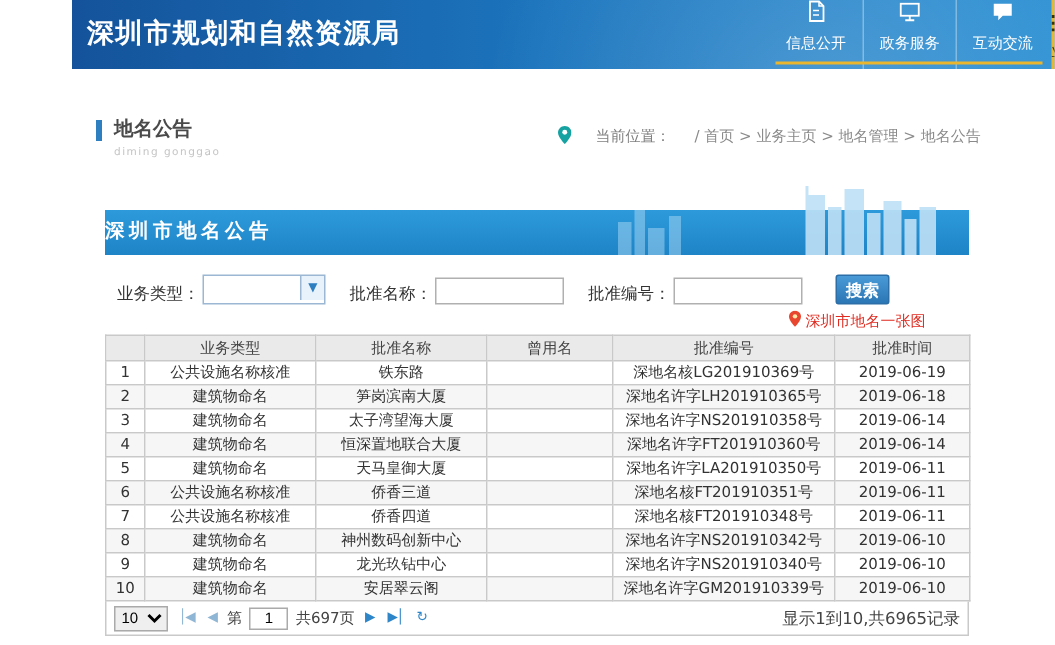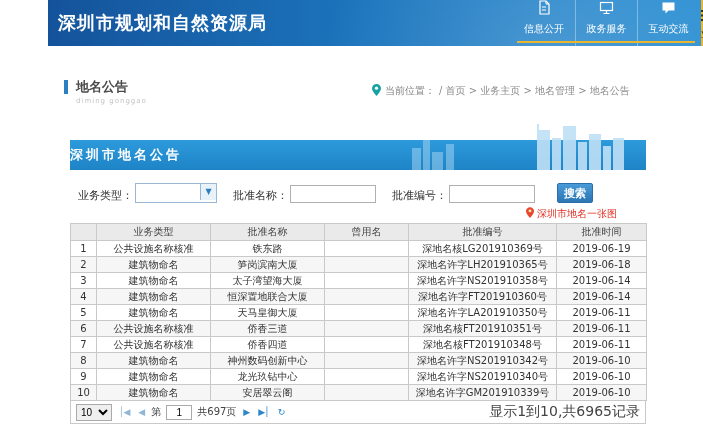--- a/index.html
+++ b/index.html
@@ -23,21 +23,21 @@
   .home-block{position:absolute;top:0;right:0;width:50px;height:46px;background:#eab62e;
     display:flex;flex-direction:column;align-items:flex-start;justify-content:center;cursor:pointer}
   .home-block .nav-label{color:#3e3100;margin-top:2px}
 
   
   .page-title-block{position:absolute;left:64px;top:80px}
   .page-title{font-size:13px;font-weight:bold;color:#4a4a4a;
     border-left:4px solid #2e7fc0;padding-left:8px;line-height:14px}
   .page-subtitle{margin-left:12px;margin-top:3px;font-size:7px;color:#c4c4c4;letter-spacing:1px}
   .breadcrumb{position:absolute;left:372px;top:84px;font-size:10px;color:#808080;
-    display:flex;align-items:flex-start;gap:4px;white-space:nowrap}
+    display:flex;align-items:flex-start;gap:16px;white-space:nowrap}
   .breadcrumb .path{color:#8a8a8a}
 
   
   .panel{position:absolute;left:70px;top:140px;width:576px}
   .banner{position:relative;height:30px;
     background:linear-gradient(180deg,#2d9adc,#1e84c6)}
   .banner-title{text-align:left;line-height:30px;font-size:13px;font-weight:bold;
     color:#fff;letter-spacing:3px;position:relative;z-index:2}
   .skyline{position:absolute;right:6px;top:-16px;z-index:1}
 
@@ -65,21 +65,21 @@
   td{color:#333;padding:1px 2px;line-height:13px}
   tbody tr:nth-child(even){background:#f6f6f6}
 
   .pager{width:576px;border:1px solid #c9c9c9;border-top:none;height:23px;
     display:flex;align-items:center;font-size:10px;color:#444;padding:0 5px;gap:5px}
   .psize{width:36px;height:17px;font-size:10px;border:1px solid #aaa}
   .pbtn{color:#2e86c8;cursor:pointer;font-size:9px;padding:0 2px;letter-spacing:-1px}
   .pbtn.muted{color:#8fb6d4}
   .pnum{width:26px;height:15px;border:1px solid #aaa;text-align:center;font-size:10px}
   .pspacer{flex:1}
-  .psummary{font-size:14px;color:#444;white-space:nowrap}
+  .psummary{font-size:11px;color:#444;white-space:nowrap}
 </style>
 </head>
 <body>
 
 <div class="header">
   <div class="site-title">深圳市规划和自然资源局</div>
 
   <div class="nav">
     <div class="nav-item">
       <span>

